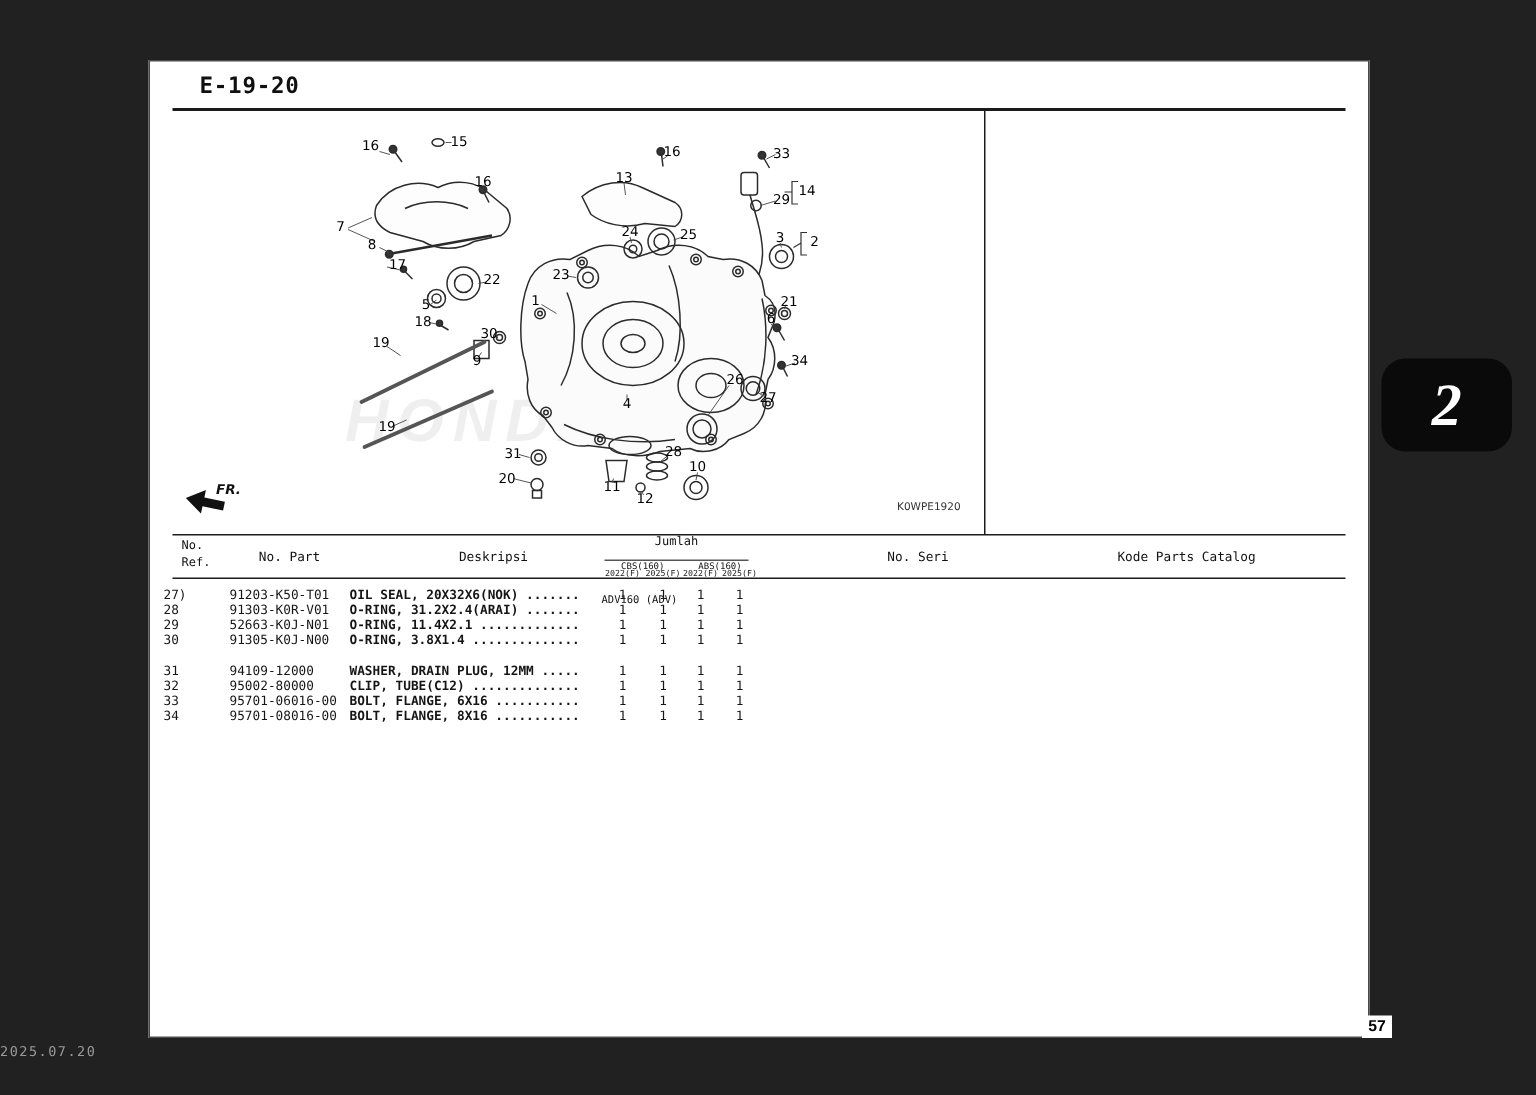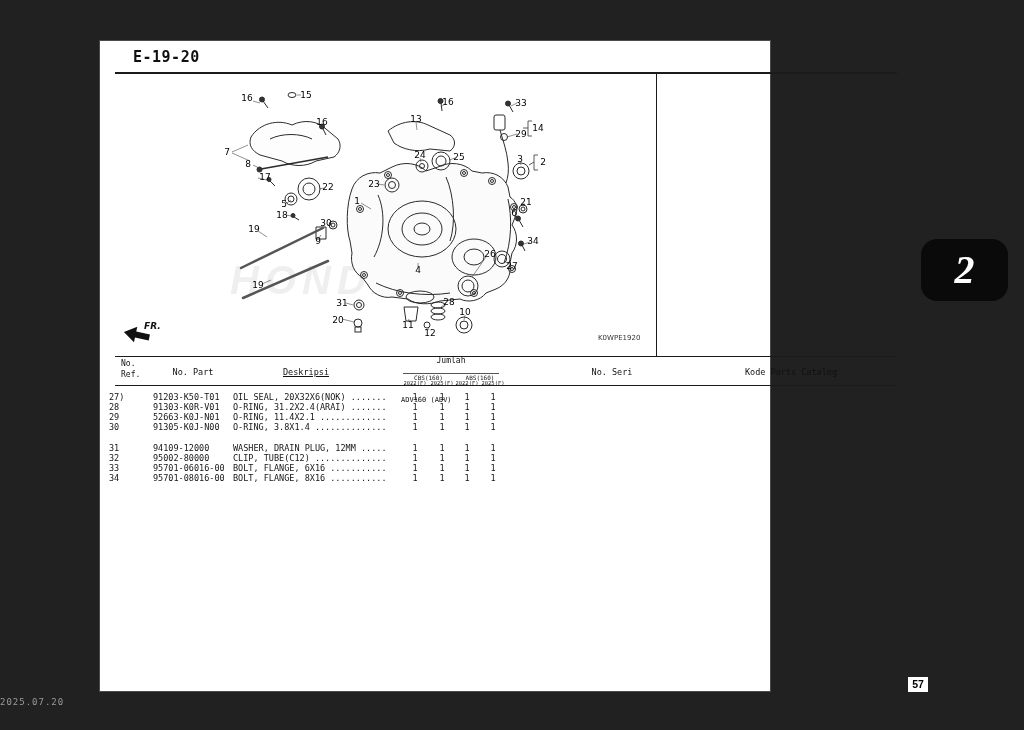--- a/index.html
+++ b/index.html
@@ -2,21 +2,21 @@
 <html><head>
 <meta charset="utf-8">
 <style>
   html,body{margin:0;padding:0;}
   body{
     width:1024px;height:730px;position:relative;overflow:hidden;
     background:#212121;
     font-family:"DejaVu Sans Mono","Liberation Mono",monospace;
   }
   .page{
-    position:absolute;left:99px;top:40px;width:672px;height:652px;
+    position:absolute;left:99px;top:40px;width:814px;height:652px;
     background:#ffffff;border:1px solid #4a4a4a;box-sizing:border-box;
   }
   .hdr-code{
     position:absolute;left:33px;top:7px;font-size:15px;font-weight:bold;color:#101010;
     letter-spacing:0.5px;
   }
   .page-title{
     position:absolute;left:0;right:0;top:7px;text-align:center;
     font-size:16px;font-weight:bold;color:#101010;letter-spacing:1px;
   }
@@ -32,37 +32,37 @@
   }
   .diagram-code{
     position:absolute;left:478px;top:255px;font-size:7px;color:#333;
     font-family:"DejaVu Sans","Liberation Sans",sans-serif;
   }
   .tline{position:absolute;left:15px;width:782px;height:1px;background:#1b1b1b;}
   .t-top{top:315px;} .t-bot{top:344px;}
   .hdr{position:absolute;color:#111;}
   .hdr-ref{left:21px;top:317px;font-size:8px;line-height:11px;}
   .hdr-part{left:55px;top:326px;width:76px;text-align:center;font-size:8.5px;}
-  .hdr-desc{left:160px;top:326px;width:92px;text-align:center;font-size:8.5px;text-decoration:underline;}
+  .hdr-desc{left:160px;top:326px;width:92px;text-align:right;font-size:8.5px;}
   .hdr-jumlah{left:301px;top:315px;width:100px;text-align:center;font-size:8px;}
   .hdr-model{left:301px;top:323px;width:100px;text-align:left;font-size:7px;margin-top:32px;}
   .model-rule{position:absolute;left:303px;top:331.5px;width:96px;height:1px;background:#555;}
   .hdr-cbs{left:301px;top:333px;width:55px;text-align:center;font-size:6px;}
   .hdr-abs{left:353px;top:333px;width:54px;text-align:center;font-size:6px;}
   .hdr-year{position:absolute;top:338.5px;width:28px;text-align:center;font-size:5.5px;color:#222;}
   .y0{left:301px;} .y1{left:328px;} .y2{left:353px;} .y3{left:379px;}
   .hdr-seri{left:452px;top:326px;width:120px;text-align:center;font-size:8.5px;}
   .hdr-kode{left:611px;top:326px;width:160px;text-align:center;font-size:8.5px;}
   .rows{position:absolute;left:0;top:351px;right:0;}
   .row{position:relative;height:10px;font-size:8.5px;color:#151515;}
   .row.gap{margin-top:11px;}
   .row span{position:absolute;white-space:pre;}
   .c-ref{left:9px;width:28px;}
   .c-part{left:53px;}
-  .c-desc{left:133px;}
+  .c-desc{left:133px;font-weight:bold;}
   .c-q{width:14px;text-align:center;}
   .q0{left:308px;} .q1{left:335px;} .q2{left:360px;} .q3{left:386px;}
   .page-num-chip{
     position:absolute;left:908px;top:677px;width:20px;height:15px;background:#fff;
     text-align:center;font-size:10.5px;font-weight:bold;color:#000;line-height:15px;
     font-family:"Liberation Sans",sans-serif;
   }
   .footer-date{
     position:absolute;left:0;top:697px;width:860px;text-align:left;
     font-size:9px;color:#9a9a9a;letter-spacing:1px;

